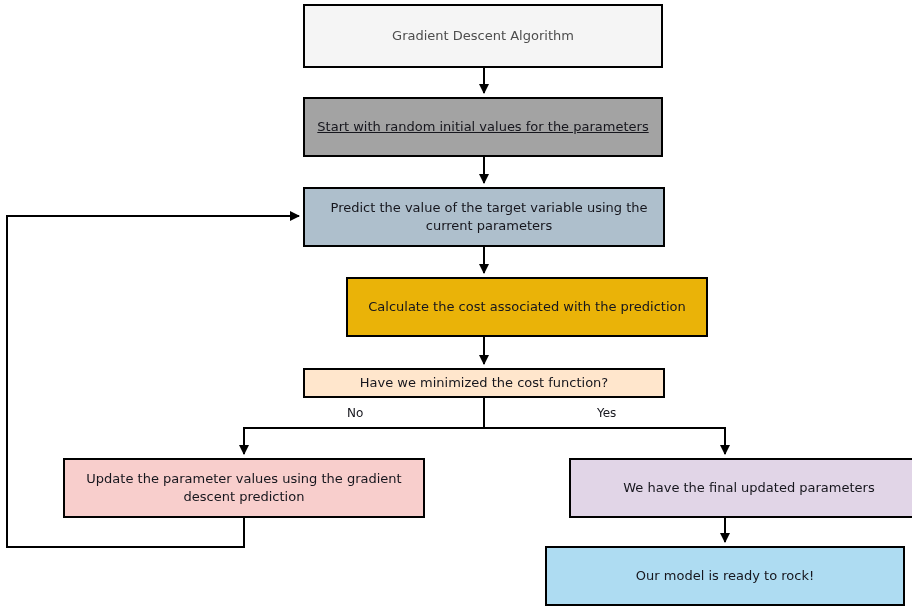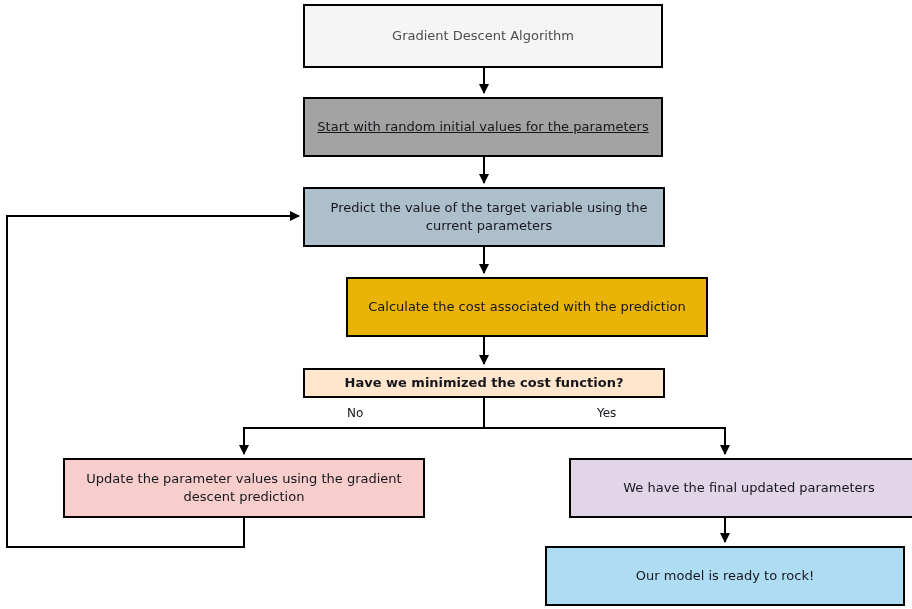--- a/index.html
+++ b/index.html
@@ -96,21 +96,21 @@
   </div>
 
   <div class="node node-predict" style="background: rgb(174, 191, 204); padding-left: 20px;">
     <span>Predict the value of the target variable using the current parameters</span>
   </div>
 
   <div class="node node-cost" style="background: #eab308; margin-left: 43px;">
     <span>Calculate the cost associated with the prediction</span>
   </div>
 
-  <div class="node node-decision" style="background: rgb(255, 230, 204); font-weight: bold;">
+  <div class="node node-decision" style="background: rgb(255, 230, 204);">
     <span>Have we minimized the cost function?</span>
   </div>
 
   <div class="edge-label edge-label-no">
     <span>No</span>
   </div>
 
   <div class="edge-label edge-label-yes">
     <span>Yes</span>
   </div>

